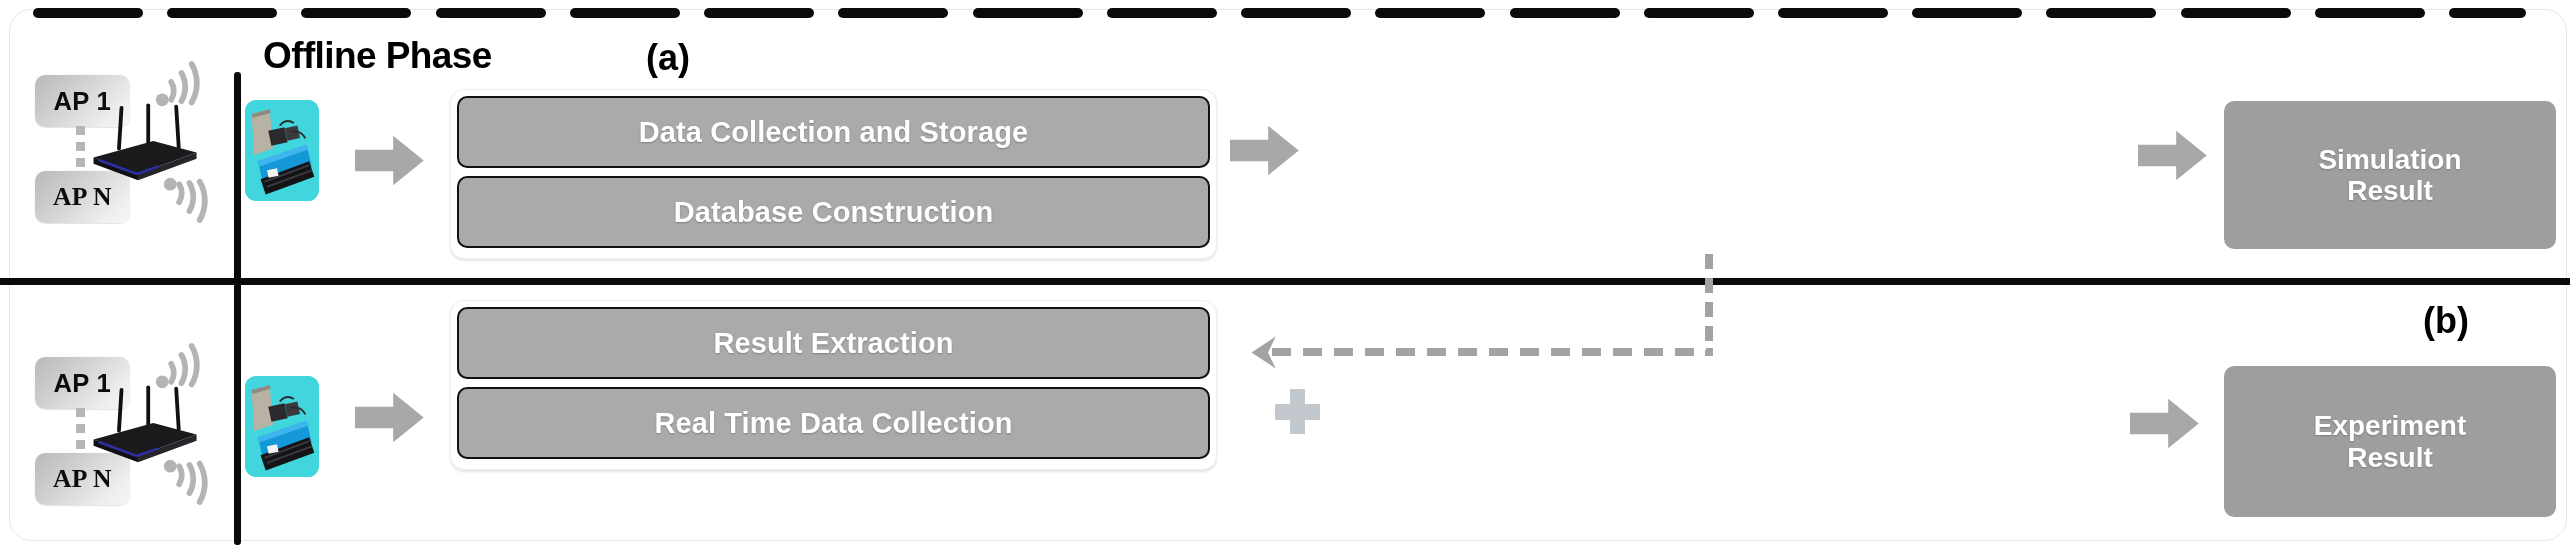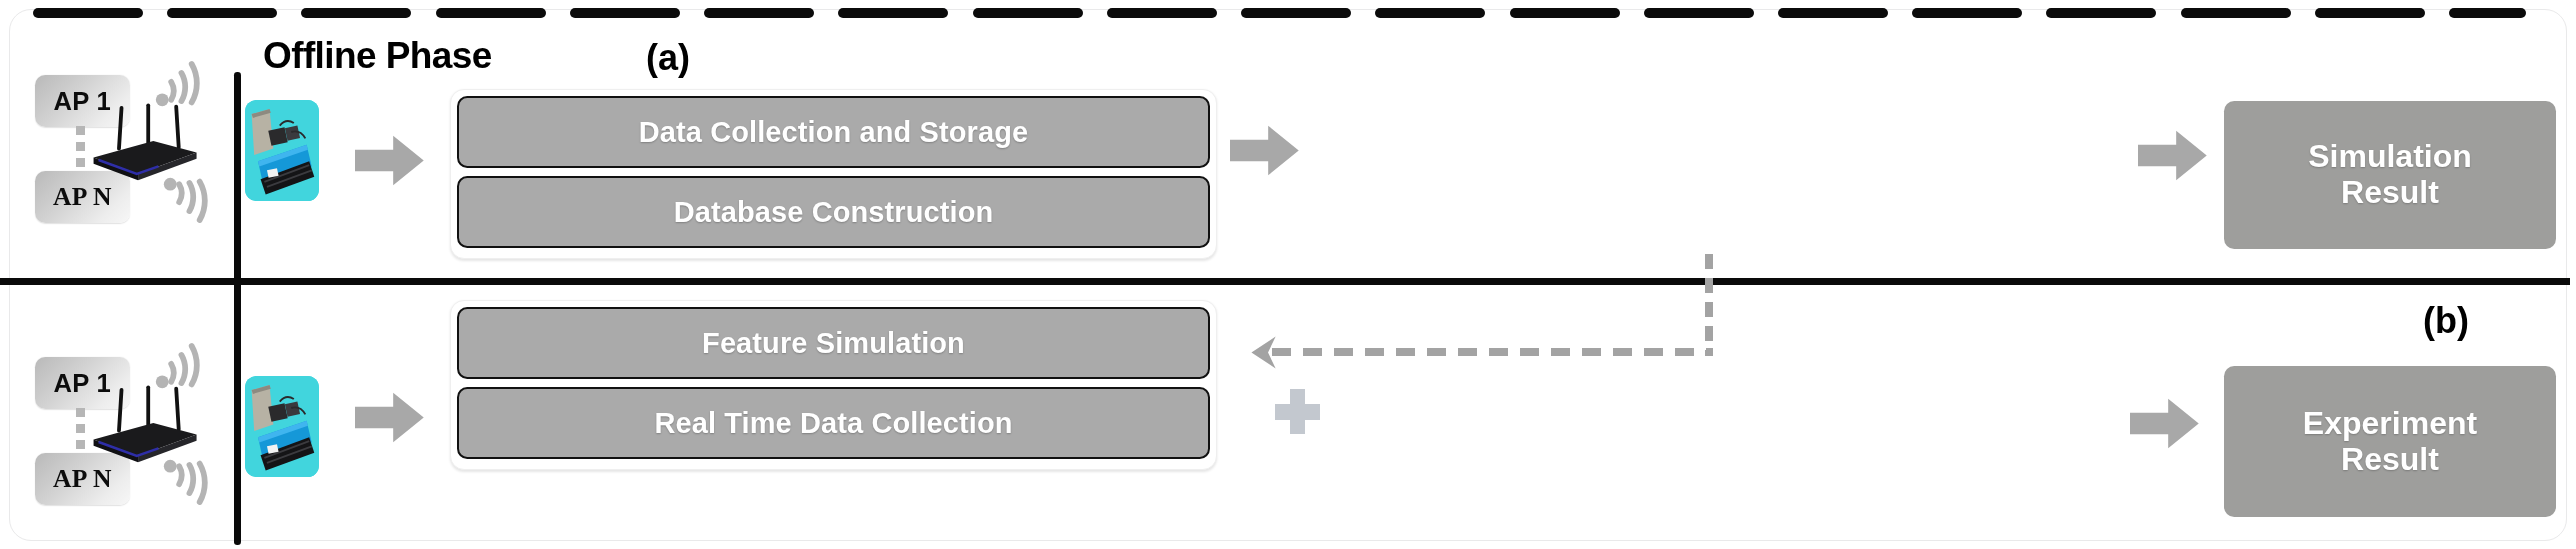--- a/index.html
+++ b/index.html
@@ -153,21 +153,21 @@
   .result-block {
     position: absolute;
     background: #9e9e9c;
     border-radius: 10.2px;
     display: flex;
     flex-direction: column;
     align-items: center;
     justify-content: center;
     color: #ffffff;
     font-weight: 700;
-    font-size: 32px;
+    font-size: 28px;
     line-height: 1.12;
     text-shadow: 0 1.3px 1.9px rgba(0,0,0,0.22);
   }
 
   
   .plus-glyph { position: absolute; width: 45px; height: 45px; }
   .plus-glyph .bar { position: absolute; background: #c3c8cf; }
   .plus-glyph .bar.h { left: 0; top: 15.3px; width: 45px; height: 15.3px; }
   .plus-glyph .bar.v { left: 14.7px; top: 0; width: 15.3px; height: 45px; }
 
@@ -386,21 +386,21 @@
 
   <div class="fb-v"></div>
   <div class="fb-h"></div>
   <div class="fb-head">
     <svg viewBox="0 0 50 58" width="32" height="37">
       <path d="M48 4 L10 29 L48 54 L36 29 Z" fill="#a3a3a3"></path>
     </svg>
   </div>
 
   <div class="card-group" id="online-stage-1" style="left:450px;top:300px;width:767px;height:170px">
-    <div class="pill" style="height:72px">Feature Simulation</div>
+    <div class="pill" style="height:72px">Result Extraction</div>
     <div class="pill" style="height:72px">Real Time Data Collection</div>
   </div>
 
   <div class="plus-glyph" style="left:1275px;top:389px">
     <div class="bar h"></div>
     <div class="bar v"></div>
   </div>
 
 
   <div class="result-block" id="experiment-result" style="left:2224px;top:366px;width:332px;height:151px">

